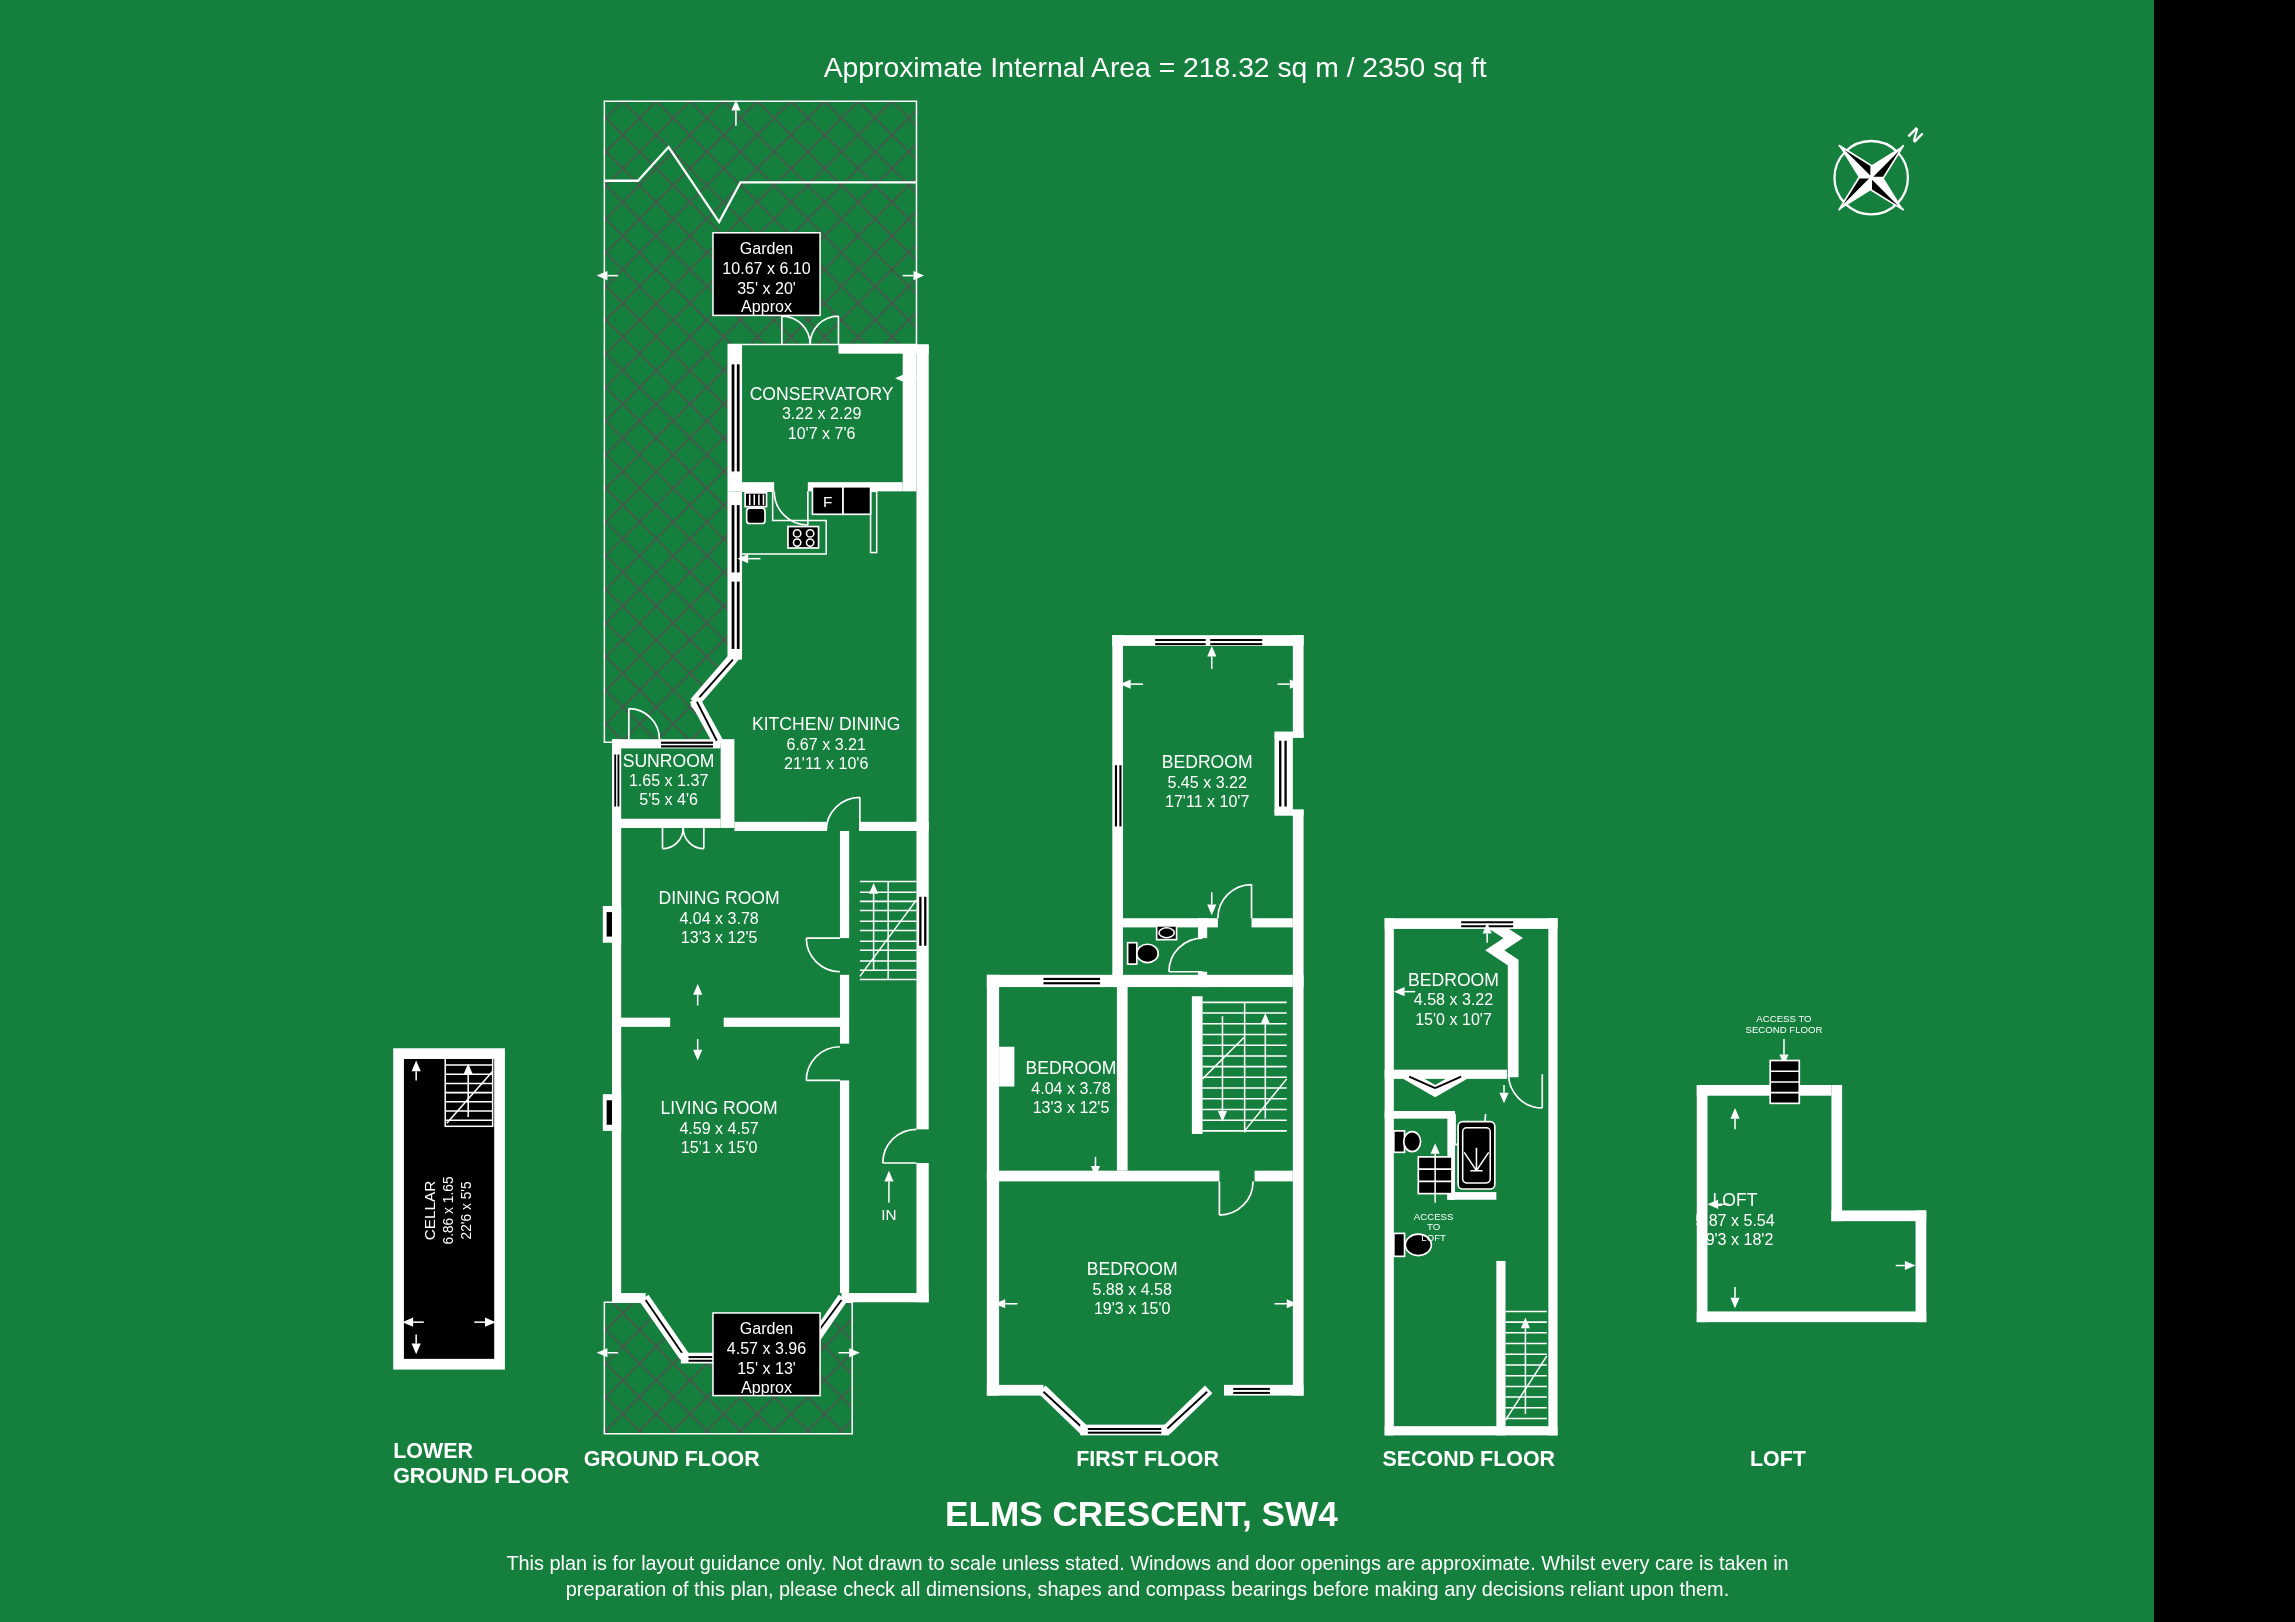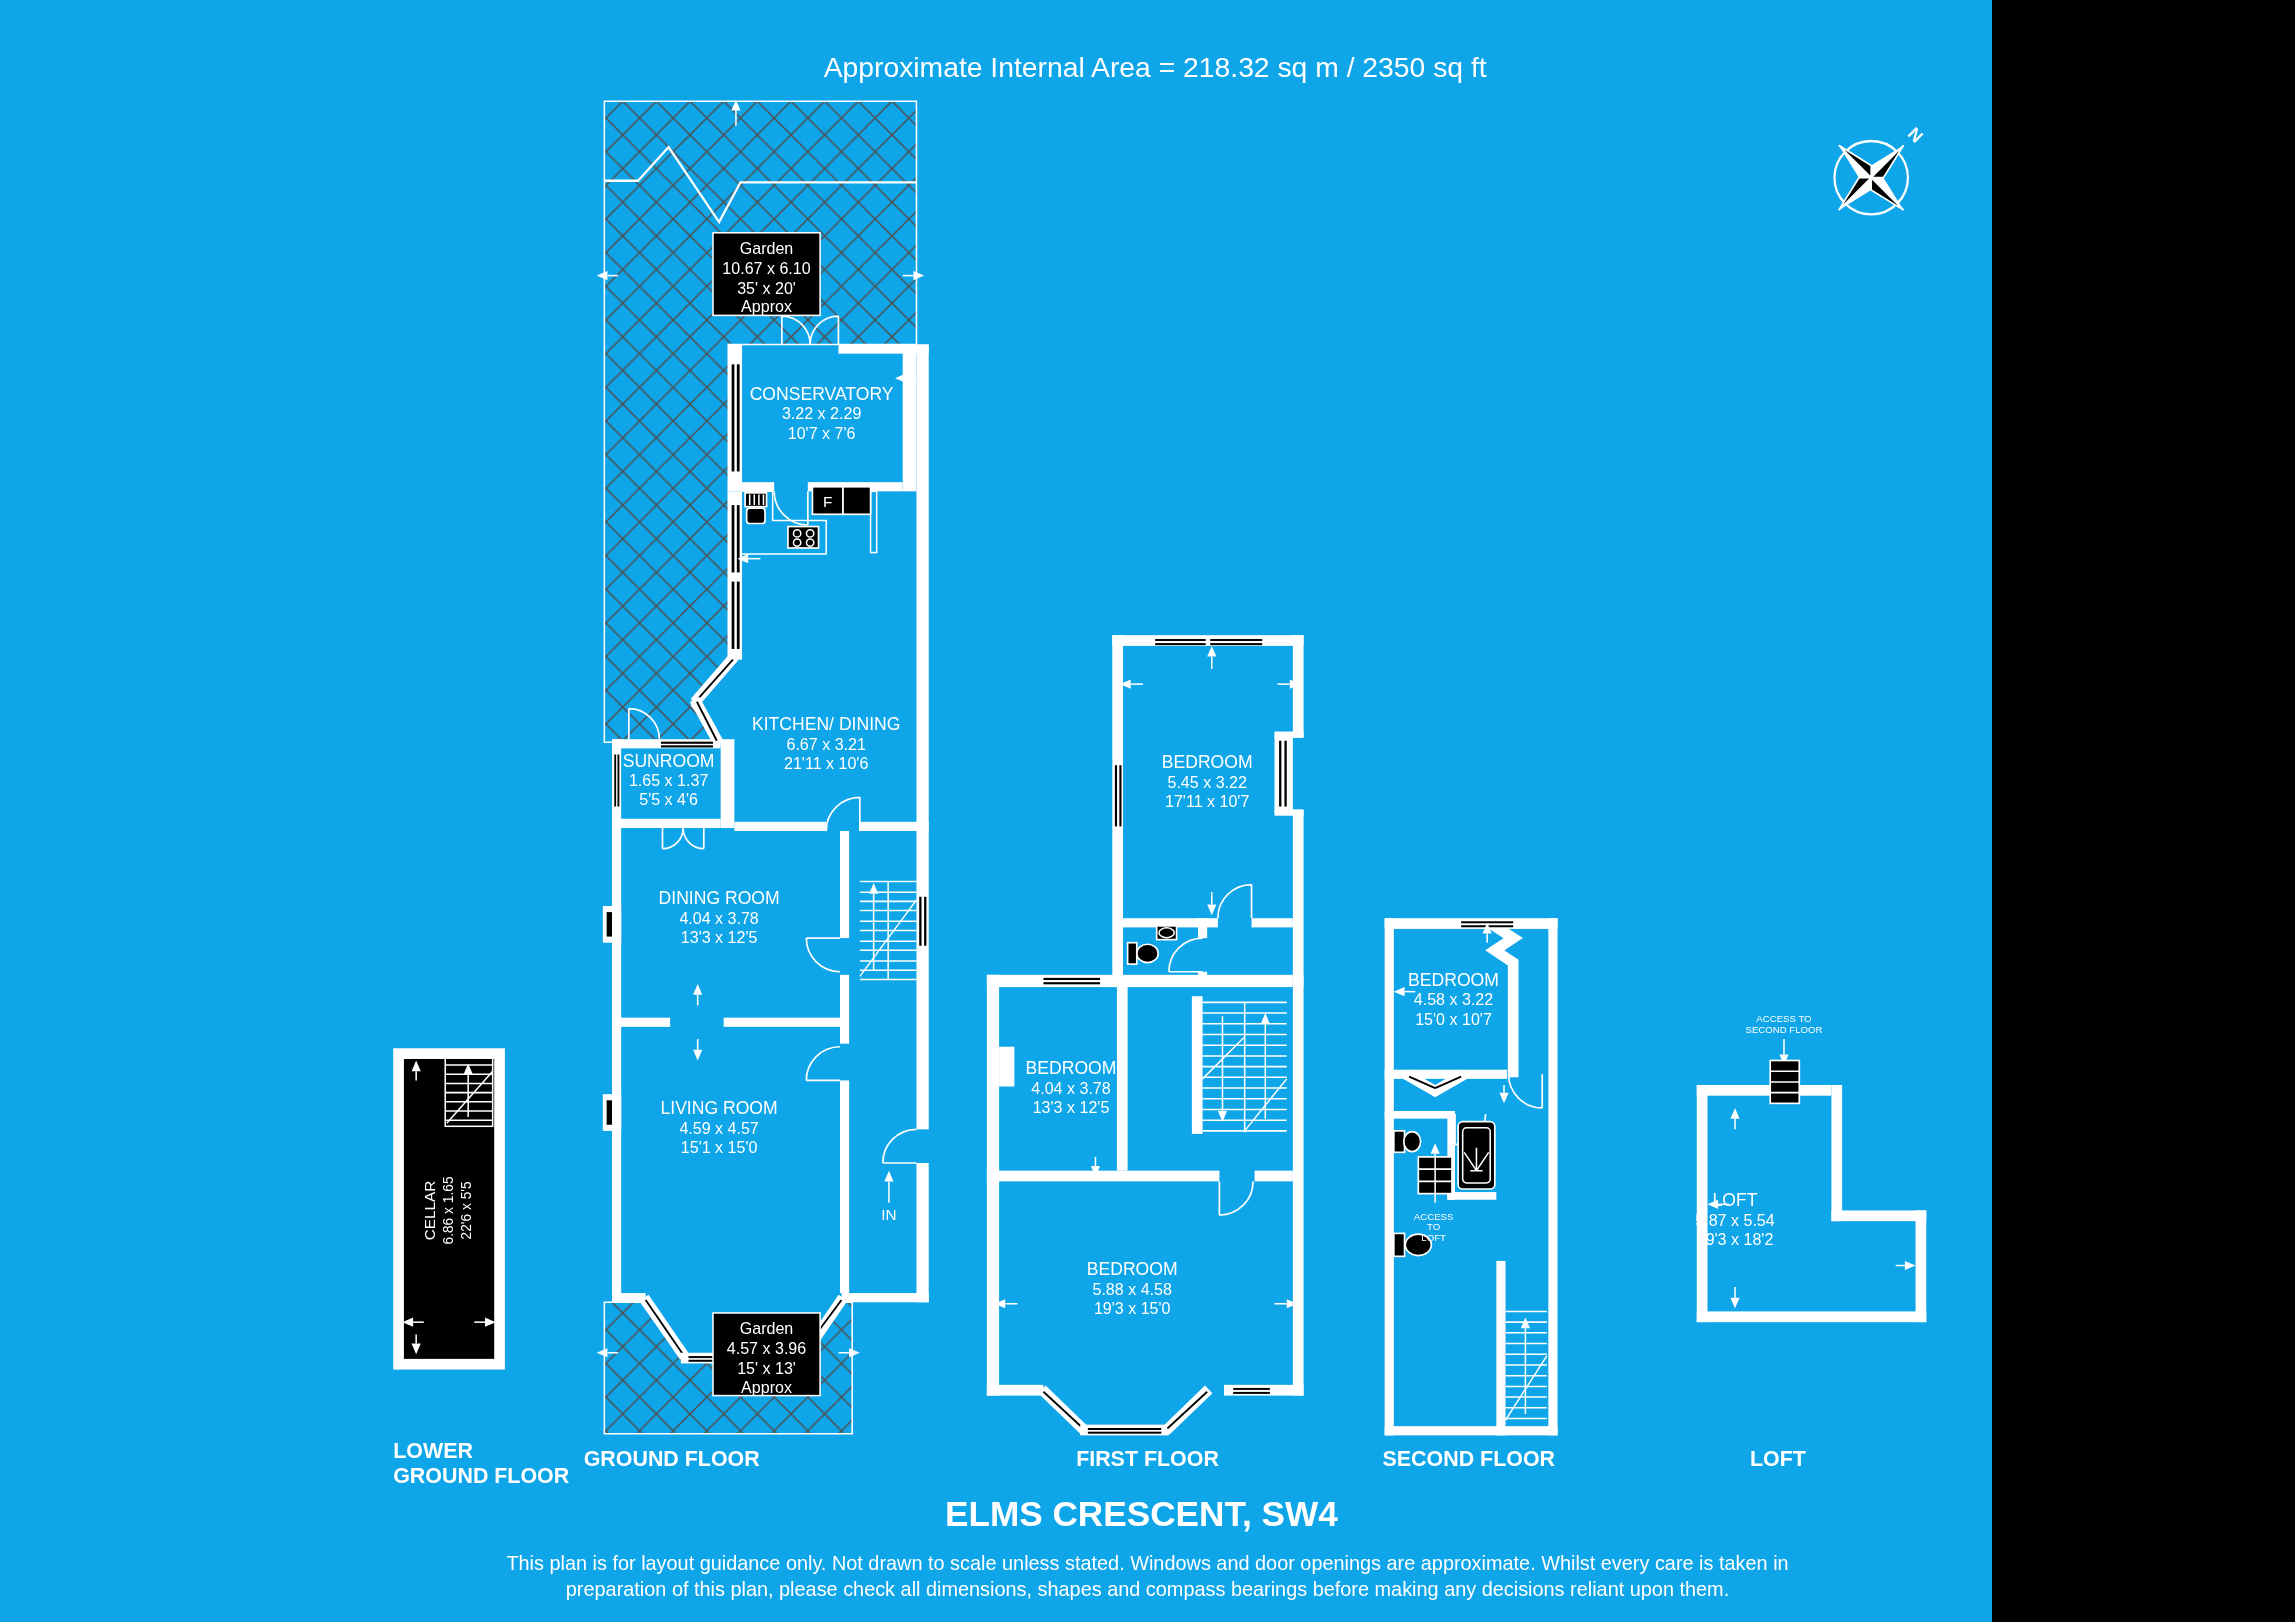--- a/index.html
+++ b/index.html
@@ -1,16 +1,16 @@
 <!DOCTYPE html>
 <html style="font-size:12.2px"><head>
 <meta charset="utf-8">
 <style>
   html,body{margin:0;padding:0;background:#000;}
-  .page{position:relative;width:1992px;height:1623px;background:#0ea5e9;overflow:hidden;}
+  .page{position:relative;width:2154px;height:1623px;background:#15803d;overflow:hidden;}
   svg{display:block;}
   text{fill:#ffffff;font-family:"Liberation Sans",sans-serif;}
   .title{font-size:18.5px;text-anchor:middle;}
   .address{font-size:23px;font-weight:bold;text-anchor:middle;}
   .disc{font-size:13px;text-anchor:middle;}
   .floor-label{font-size:14px;font-weight:bold;text-anchor:middle;}
   .floor-label-left{font-size:14px;font-weight:bold;text-anchor:start;}
   .rn{font-size:11.5px;text-anchor:middle;}
   .rd{font-size:10.5px;text-anchor:middle;}
   .sm{font-size:6.3px;text-anchor:middle;}

